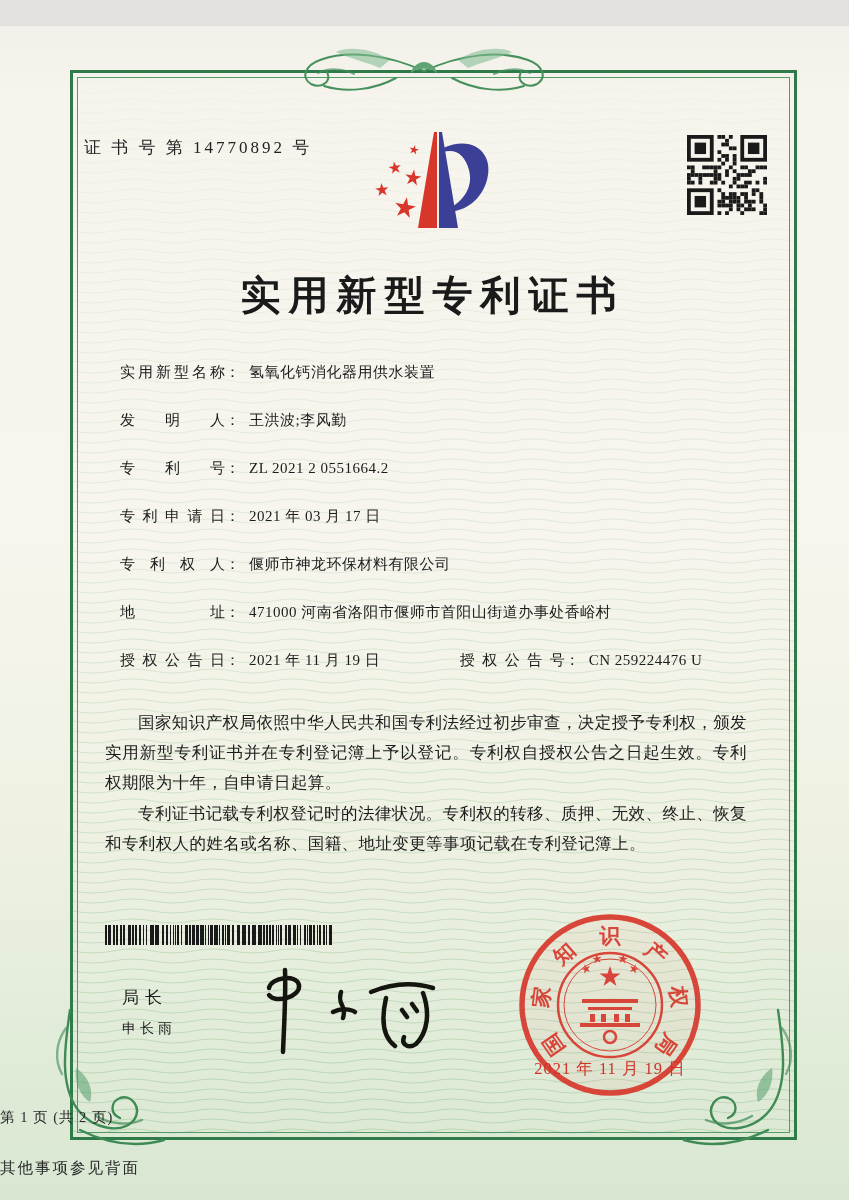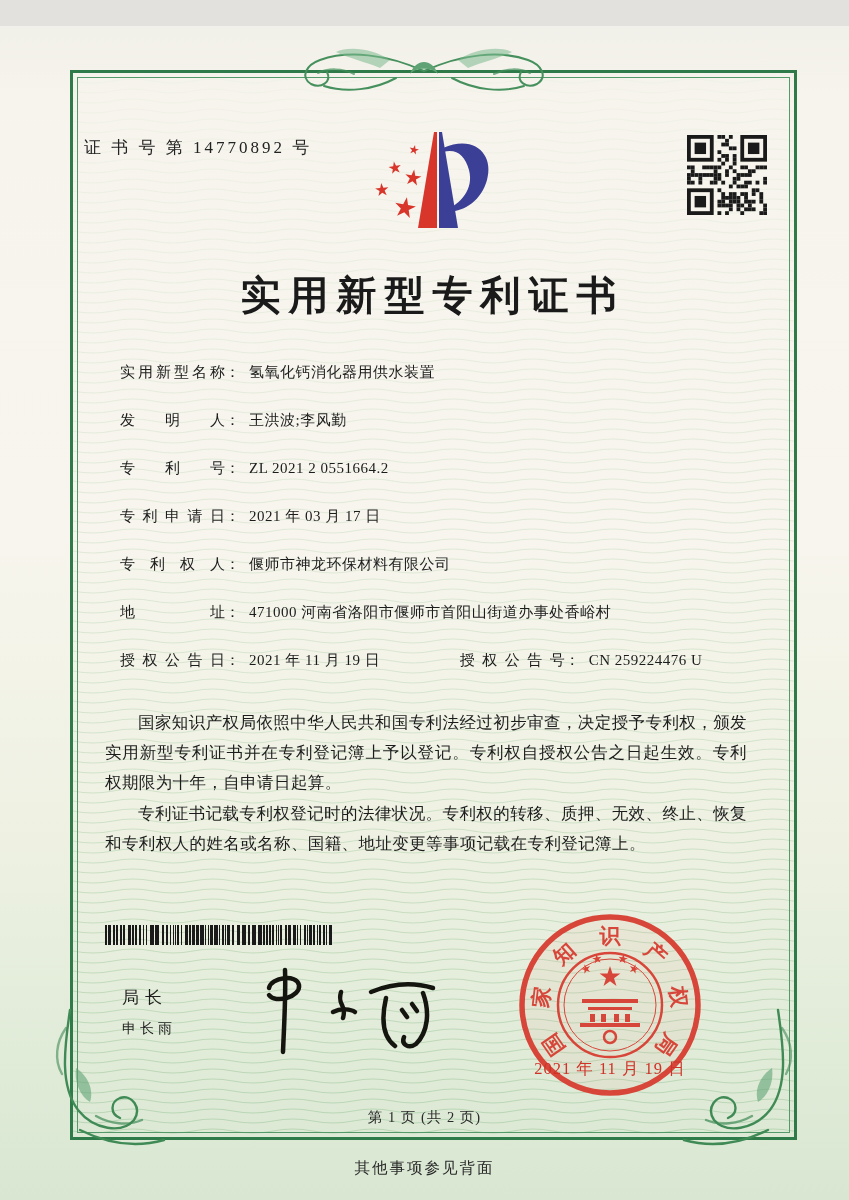--- a/index.html
+++ b/index.html
@@ -24,23 +24,23 @@
   .paras{position:absolute;left:105px;top:708px;width:642px;font-size:16.5px;line-height:1.83;
          color:#1c1c1c;text-align:justify;}
   .paras p{margin:0;text-indent:2em;letter-spacing:0.4px;}
   .barcode{position:absolute;left:105px;top:925px;}
   .sig-title{position:absolute;left:122px;top:986px;font-size:17px;letter-spacing:6px;color:#1c1c1c;}
   .sig-name{position:absolute;left:122px;top:1020px;font-size:14px;letter-spacing:4px;color:#1c1c1c;}
   .signature{position:absolute;left:253px;top:952px;}
   .seal{position:absolute;left:510px;top:905px;opacity:0.93;}
   .seal-date{position:absolute;left:505px;top:1058px;width:210px;text-align:center;
              font-size:16.5px;color:#cf3227;letter-spacing:1px;}
-  .page-no{position:absolute;left:0;top:1108px;width:849px;text-align:center;font-size:14.5px;
+  .page-no{position:absolute;left:0;top:1108px;width:849px;font-size:14.5px;
            letter-spacing:1px;color:#2a2a2a;}
-  .back-note{position:absolute;left:0;top:1158px;width:849px;text-align:center;font-size:15.5px;
+  .back-note{position:absolute;left:0;top:1158px;width:849px;text-align:left;font-size:15.5px;
              letter-spacing:2px;color:#2a2a2a;}
   .deco{position:absolute;pointer-events:none;}
 </style>
 </head>
 <body>
 
 <div class="page">
 
   <div class="scan-top"></div>
 

